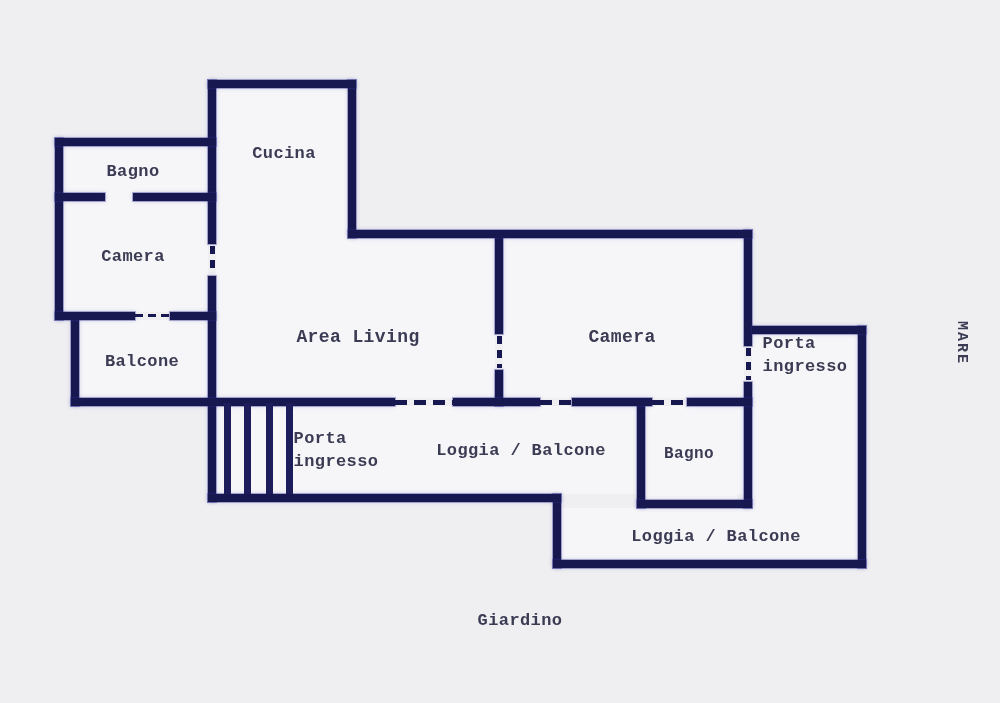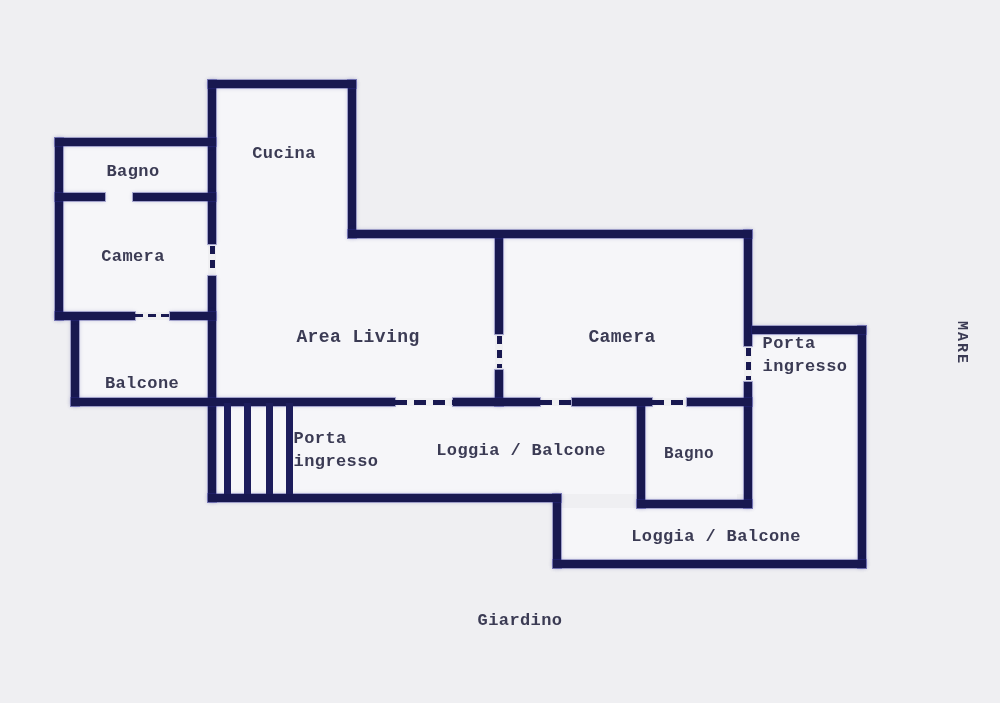--- a/index.html
+++ b/index.html
@@ -92,21 +92,21 @@
   <div class="dash-h" style="left:652px;top:400px;width:35px"></div>
 
   <div class="stair" style="left:224px;top:403px;height:91px"></div>
   <div class="stair" style="left:244px;top:403px;height:91px"></div>
   <div class="stair" style="left:266px;top:403px;height:91px"></div>
   <div class="stair" style="left:286px;top:403px;height:91px"></div>
 
   <div class="label" style="left:133px;top:172px">Bagno</div>
   <div class="label" style="left:133px;top:257px">Camera</div>
   <div class="label" style="left:284px;top:154px">Cucina</div>
-  <div class="label" style="left:142px;top:384px">Balcone</div>
+  <div class="label" style="left:142px;top:362px">Balcone</div>
   <div class="label lg" style="left:358px;top:321px">Area Living</div>
   <div class="label lg" style="left:622px;top:321px">Camera</div>
   <div class="label" style="left:805px;top:356px">Porta
 ingresso</div>
   <div class="label" style="left:336px;top:451px">Porta
 ingresso</div>
   <div class="label" style="left:521px;top:451px">Loggia / Balcone</div>
   <div class="label sm" style="left:689px;top:455px">Bagno</div>
   <div class="label" style="left:716px;top:537px">Loggia / Balcone</div>
 

